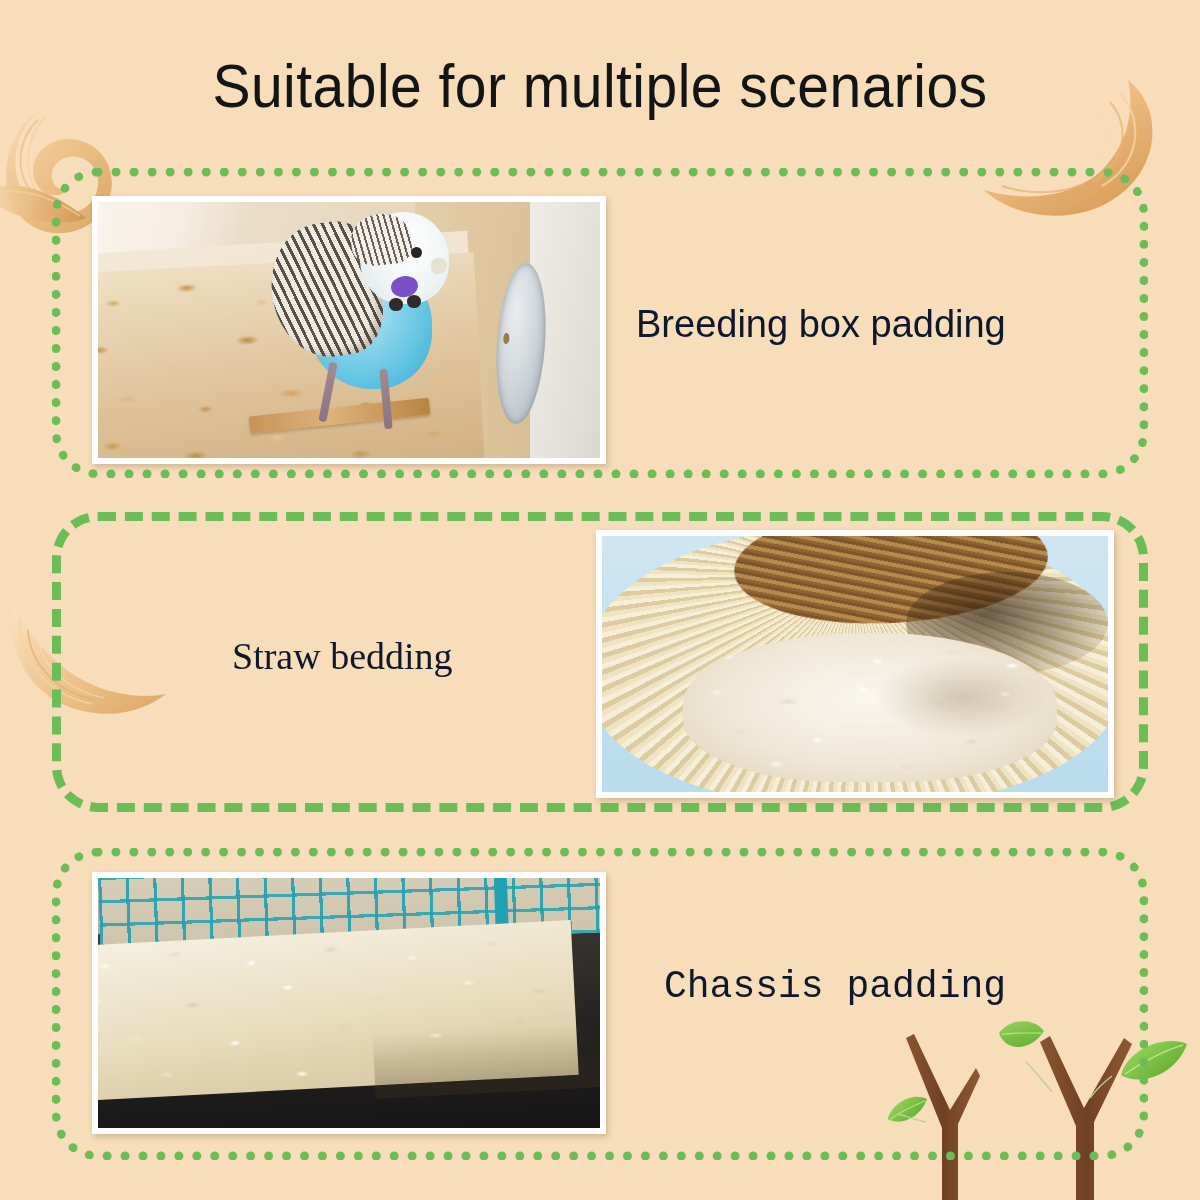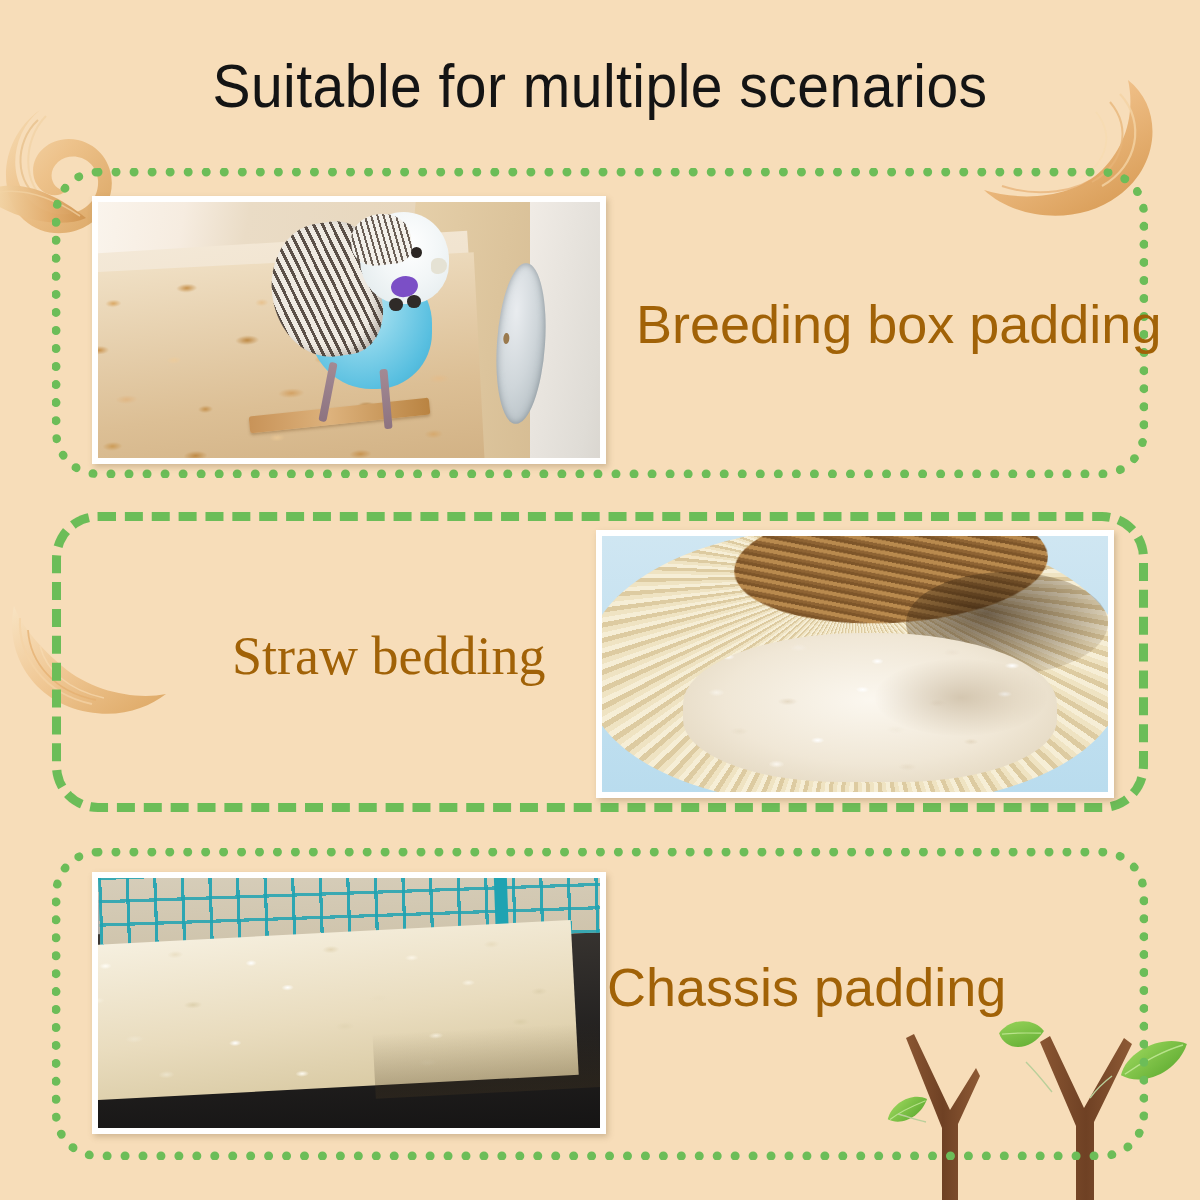--- a/index.html
+++ b/index.html
@@ -65,29 +65,29 @@
     overflow:hidden;
   }
 
   #photo1 { left:92px;  top:196px; width:514px; height:268px; }
   #photo2 { left:596px; top:530px; width:518px; height:268px; }
   #photo3 { left:92px;  top:872px; width:514px; height:262px; }
 
   
   .caption {
     position:absolute;
-    font-size:54px;
+    font-size:38px;
     line-height:54px;
-    color:#a16207;
+    color:#0f172a;
     font-weight:400;
     white-space:nowrap;
   }
   #cap1 { left:636px; top:297px; }
   #cap2 { left:232px; top:629px;font-family:Liberation Serif, serif; }
-  #cap3 { left:607px; top:960px; }
+  #cap3 { left:664px; top:960px;font-family:Liberation Mono, monospace; }
 
   
   .ph1-bg {
     position:absolute; inset:0;
     background:
       linear-gradient(100deg,#faf4ec 0%,#f6ece0 16%,#eadcc6 28%,#e3cfb0 100%);
   }
   .ph1-wall {       
     position:absolute; left:61%; top:-4%; width:45%; height:112%;
     background:linear-gradient(95deg,#e5cfa9 0%,#dcc49c 40%,#cfb388 100%);

